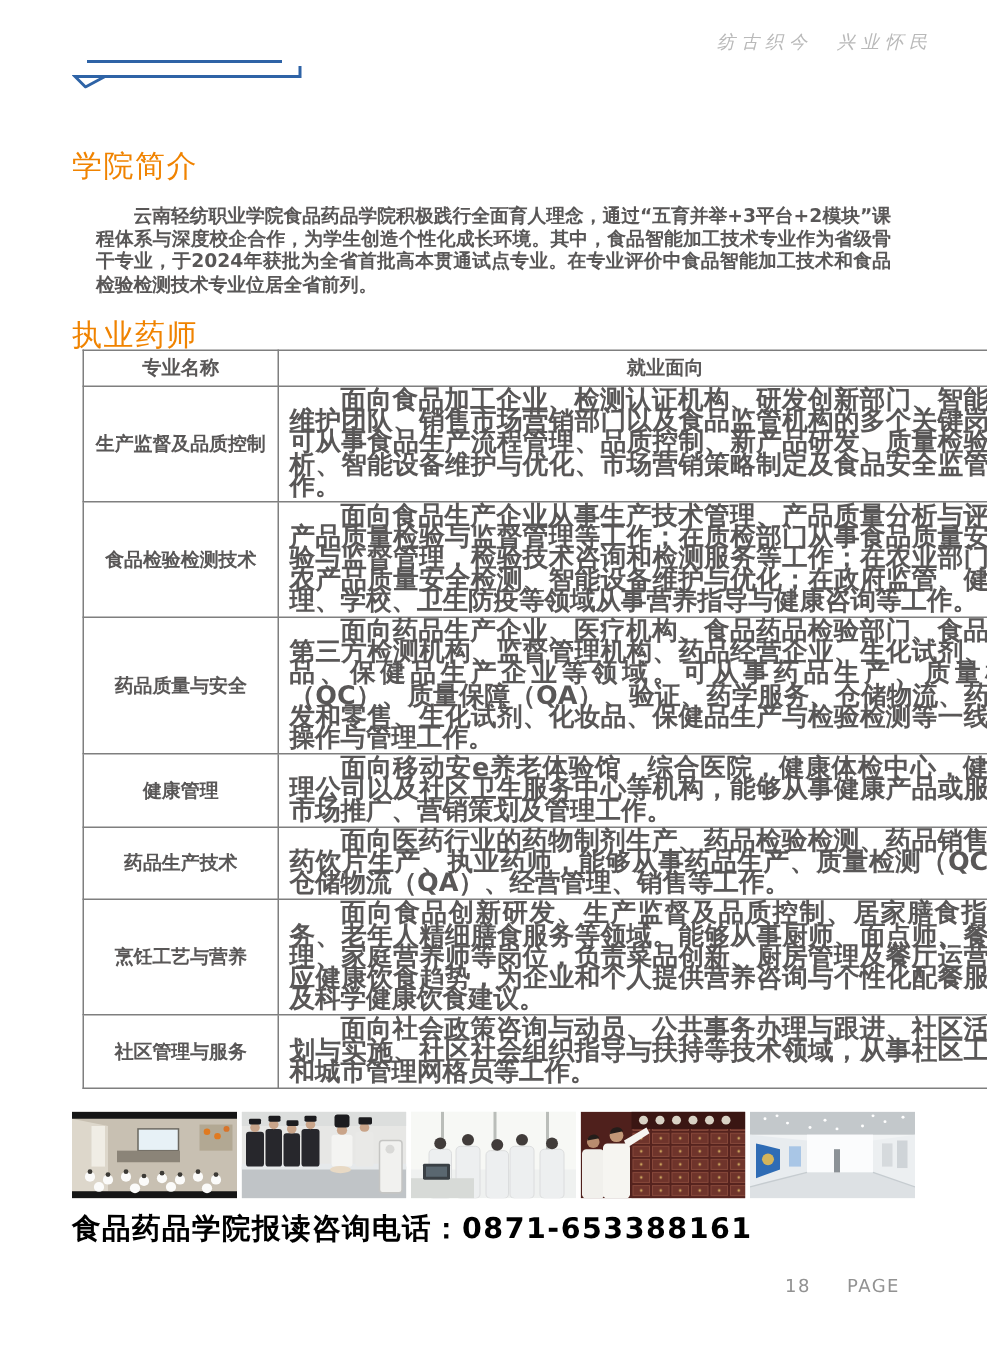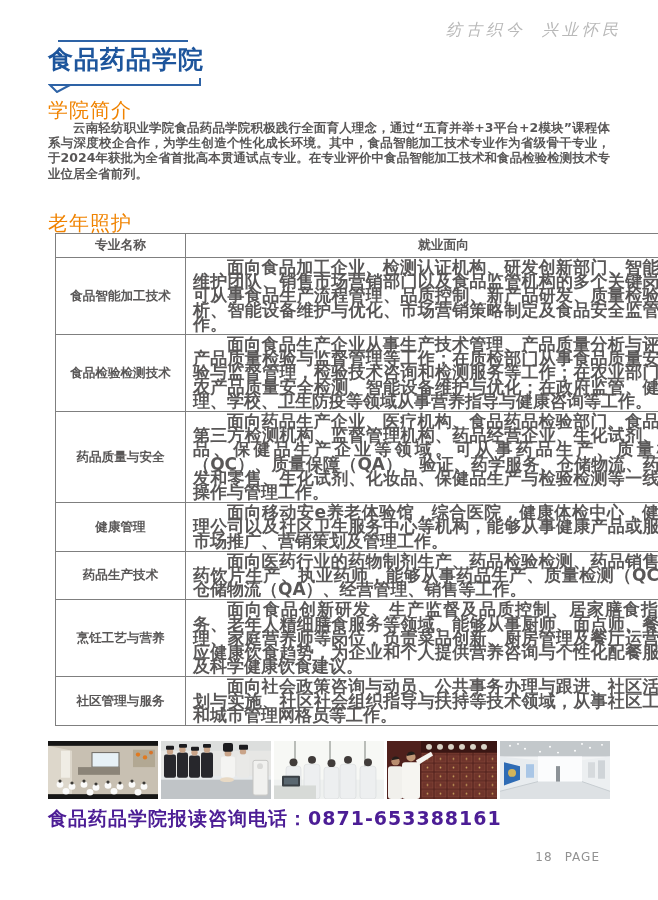--- a/index.html
+++ b/index.html
@@ -4,21 +4,21 @@
 <style>
   html,body{margin:0;padding:0;}
   body{
     width:658px;height:900px;position:relative;background:#ffffff;
     font-family:"DejaVu Sans","Liberation Sans",sans-serif;
     color:#595757;overflow:hidden;
   }
   
   .slogan{
     position:absolute;top:20px;right:36px;
-    color:#b9b9b9;font-size:16px;font-style:italic;letter-spacing:4px;
+    color:#b9b9b9;font-size:12px;font-style:italic;letter-spacing:4px;
     font-family:"DejaVu Serif","Liberation Serif",serif;
   }
   .slogan .gap{display:inline-block;width:16px;}
   
   .header{position:absolute;left:48px;top:40px;width:170px;}
   .top-rule{margin-left:10px;width:130px;height:2px;background:#2e63a6;}
   .page-title{
     margin:3px 0 1px 0;font-size:25px;line-height:30px;font-weight:bold;
     color:#1d559c;letter-spacing:1px;white-space:nowrap;
   }
@@ -28,21 +28,21 @@
     position:absolute;left:48px;font-size:20px;font-weight:normal;color:#f08300;letter-spacing:1px;
   }
   #heading-intro{top:97px;}
   #heading-majors{top:210px;}
   
   .intro-text{
     position:absolute;left:48px;top:120px;width:562px;
     font-size:12.5px;line-height:15.2px;font-weight:bold;color:#595757;
     text-align:justify;
   }
-  .intro-text p{margin:0;text-indent:2em;}
+  .intro-text p{margin:16px;text-indent:2em;}
   
   .majors-table{
     position:absolute;left:55px;top:233px;width:647px;
     border-collapse:collapse;table-layout:fixed;
   }
   .majors-table th,.majors-table td{
     border:1px solid #7f7f7f;font-weight:bold;color:#595757;
     vertical-align:middle;
   }
   .majors-table th{font-size:12.8px;padding:3px 2px;text-align:center;}
@@ -52,65 +52,64 @@
     font-size:17px;line-height:14.2px;text-align:justify;
     padding:2px 7px 3px 7px;text-indent:2em;
   }
   
   .photo-strip{position:absolute;left:48px;top:741px;width:562px;height:58px;display:flex;gap:3px;}
   .photo{flex:1 1 0;height:58px;overflow:hidden;}
   .photo svg{display:block;width:100%;height:100%;}
   
   .contact-line{
     position:absolute;left:48px;top:806px;
-    font-size:19px;font-weight:bold;color:#4c1d95;letter-spacing:1px;white-space:nowrap;
+    font-size:19px;font-weight:bold;color:#000000;letter-spacing:1px;white-space:nowrap;
   }
   
   .footer{
     position:absolute;right:58px;top:850px;
     font-size:12px;color:#929292;letter-spacing:1px;
   }
-  .footer .num{margin-right:12px;}
+  .footer .num{margin-right:24px;}
 </style>
 </head>
 <body>
 
 <div class="slogan">
   <span>纺古织今</span><span class="gap"></span><span>兴业怀民</span>
 </div>
 
 <div class="header">
   <div class="top-rule"></div>
-  <div class="page-title">食品药品学院</div>
   <svg class="bubble-svg" width="160" height="17" viewBox="0 0 160 17">
     <path d="M152,2 L152,9 L2,9 L9,16 L22,9" fill="none" stroke="#2e63a6" stroke-width="2"></path>
   </svg>
 </div>
 
 <div class="section-heading" id="heading-intro">学院简介</div>
 <div class="intro-text">
   <p>云南轻纺职业学院食品药品学院积极践行全面育人理念，通过“五育并举+3平台+2模块”课程体系与深度校企合作，为学生创造个性化成长环境。其中，食品智能加工技术专业作为省级骨干专业，于2024年获批为全省首批高本贯通试点专业。在专业评价中食品智能加工技术和食品检验检测技术专业位居全省前列。</p>
 </div>
 
-<div class="section-heading" id="heading-majors">老年照护</div>
+<div class="section-heading" id="heading-majors">执业药师</div>
 
 <table class="majors-table">
   <colgroup>
       <col class="col-major">
       <col>
     </colgroup>
   <thead>
     <tr>
       <th>专业名称</th>
       <th>就业面向</th>
     </tr>
   </thead>
   <tbody>
       <tr>
-    <td class="major-cell">食品智能加工技术</td>
+    <td class="major-cell">生产监督及品质控制</td>
     <td class="desc-cell">面向食品加工企业、检测认证机构、研发创新部门、智能设备维护团队、销售市场营销部门以及食品监管机构的多个关键岗位。可从事食品生产流程管理、品质控制、新产品研发、质量检验与分析、智能设备维护与优化、市场营销策略制定及食品安全监管等工作。</td>
   </tr>
       <tr>
     <td class="major-cell">食品检验检测技术</td>
     <td class="desc-cell">面向食品生产企业从事生产技术管理、产品质量分析与评价、产品质量检验与监督管理等工作；在质检部门从事食品质量安全检验与监督管理，检验技术咨询和检测服务等工作；在农业部门从事农产品质量安全检测、智能设备维护与优化；在政府监管、健康管理、学校、卫生防疫等领域从事营养指导与健康咨询等工作。</td>
   </tr>
       <tr>
     <td class="major-cell">药品质量与安全</td>
     <td class="desc-cell">面向药品生产企业、医疗机构、食品药品检验部门、食品药品第三方检测机构、监督管理机构、药品经营企业、生化试剂、化妆品、保健品生产企业等领域。可从事药品生产、质量检测（QC）、质量保障（QA）、验证、药学服务、仓储物流、药品批发和零售、生化试剂、化妆品、保健品生产与检验检测等一线生产操作与管理工作。</td>
   </tr>

